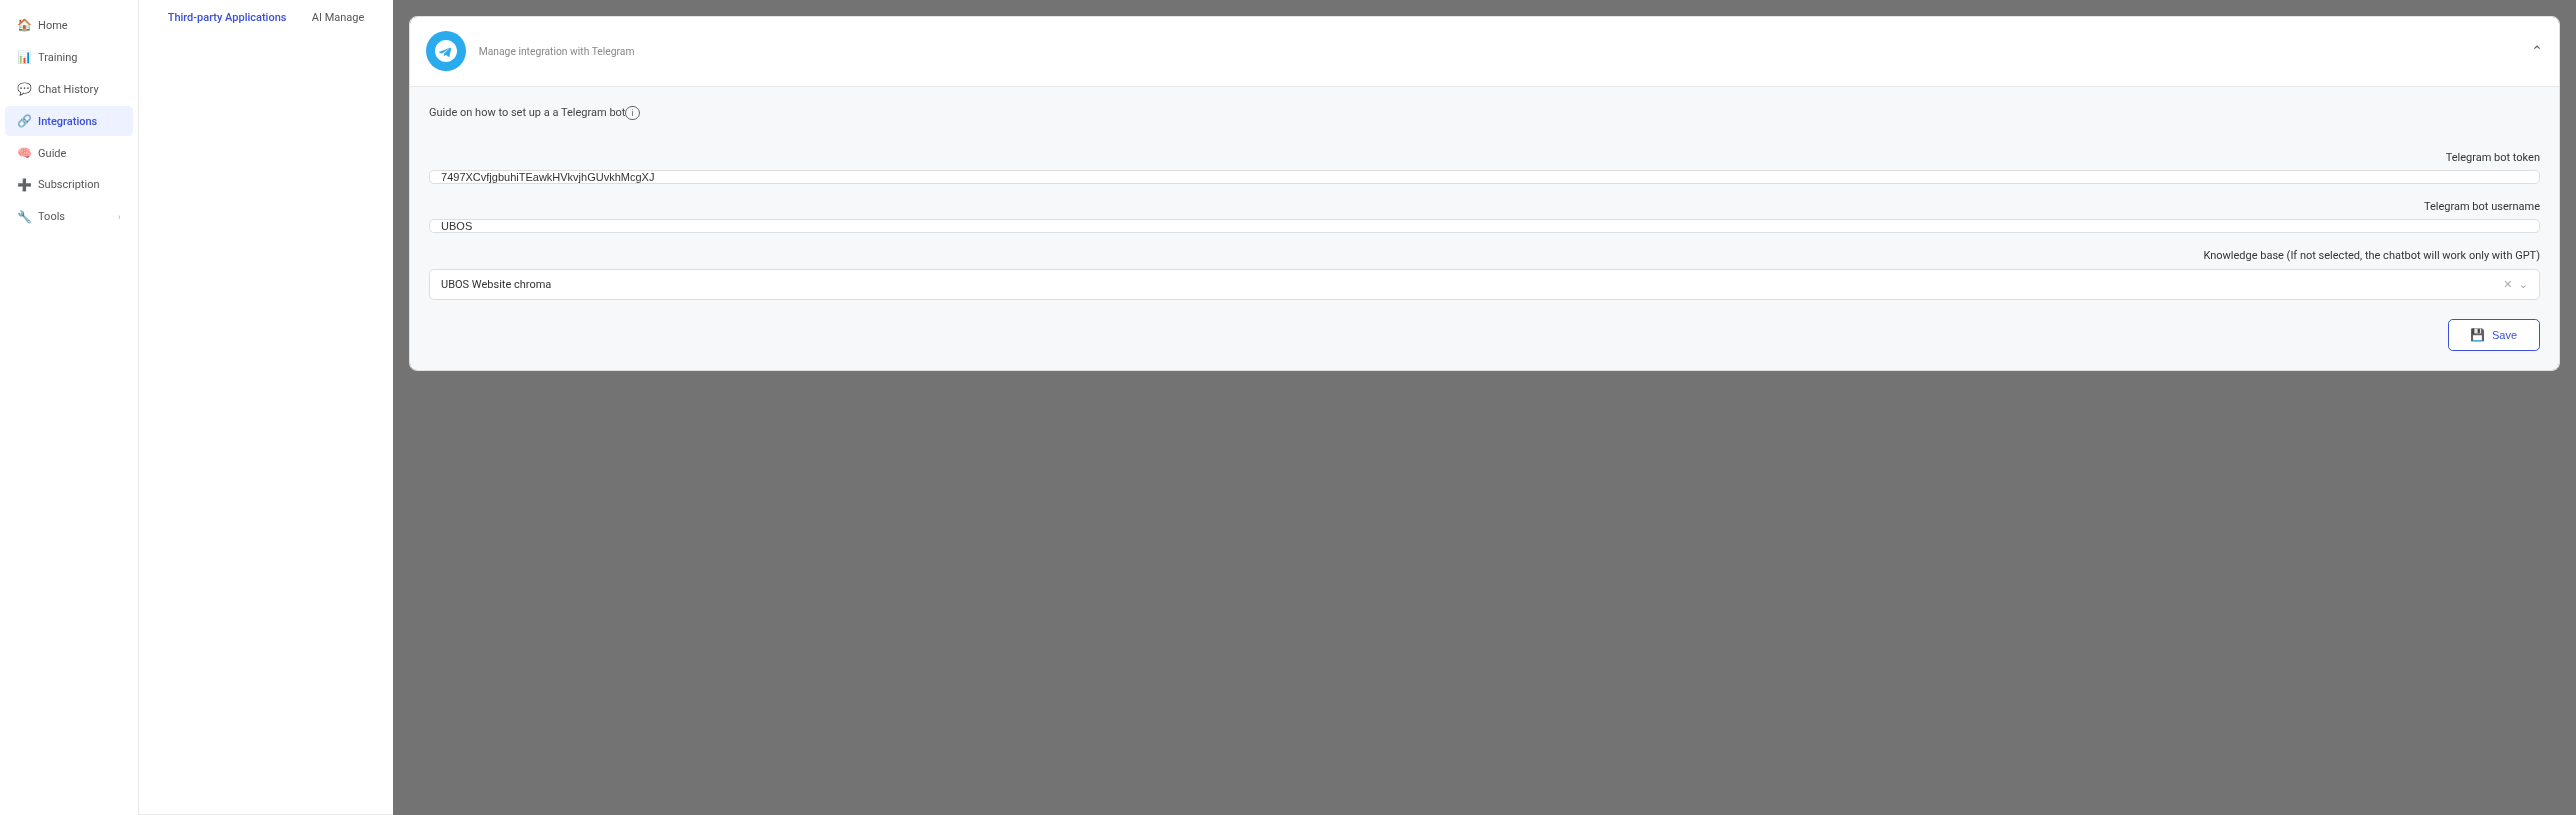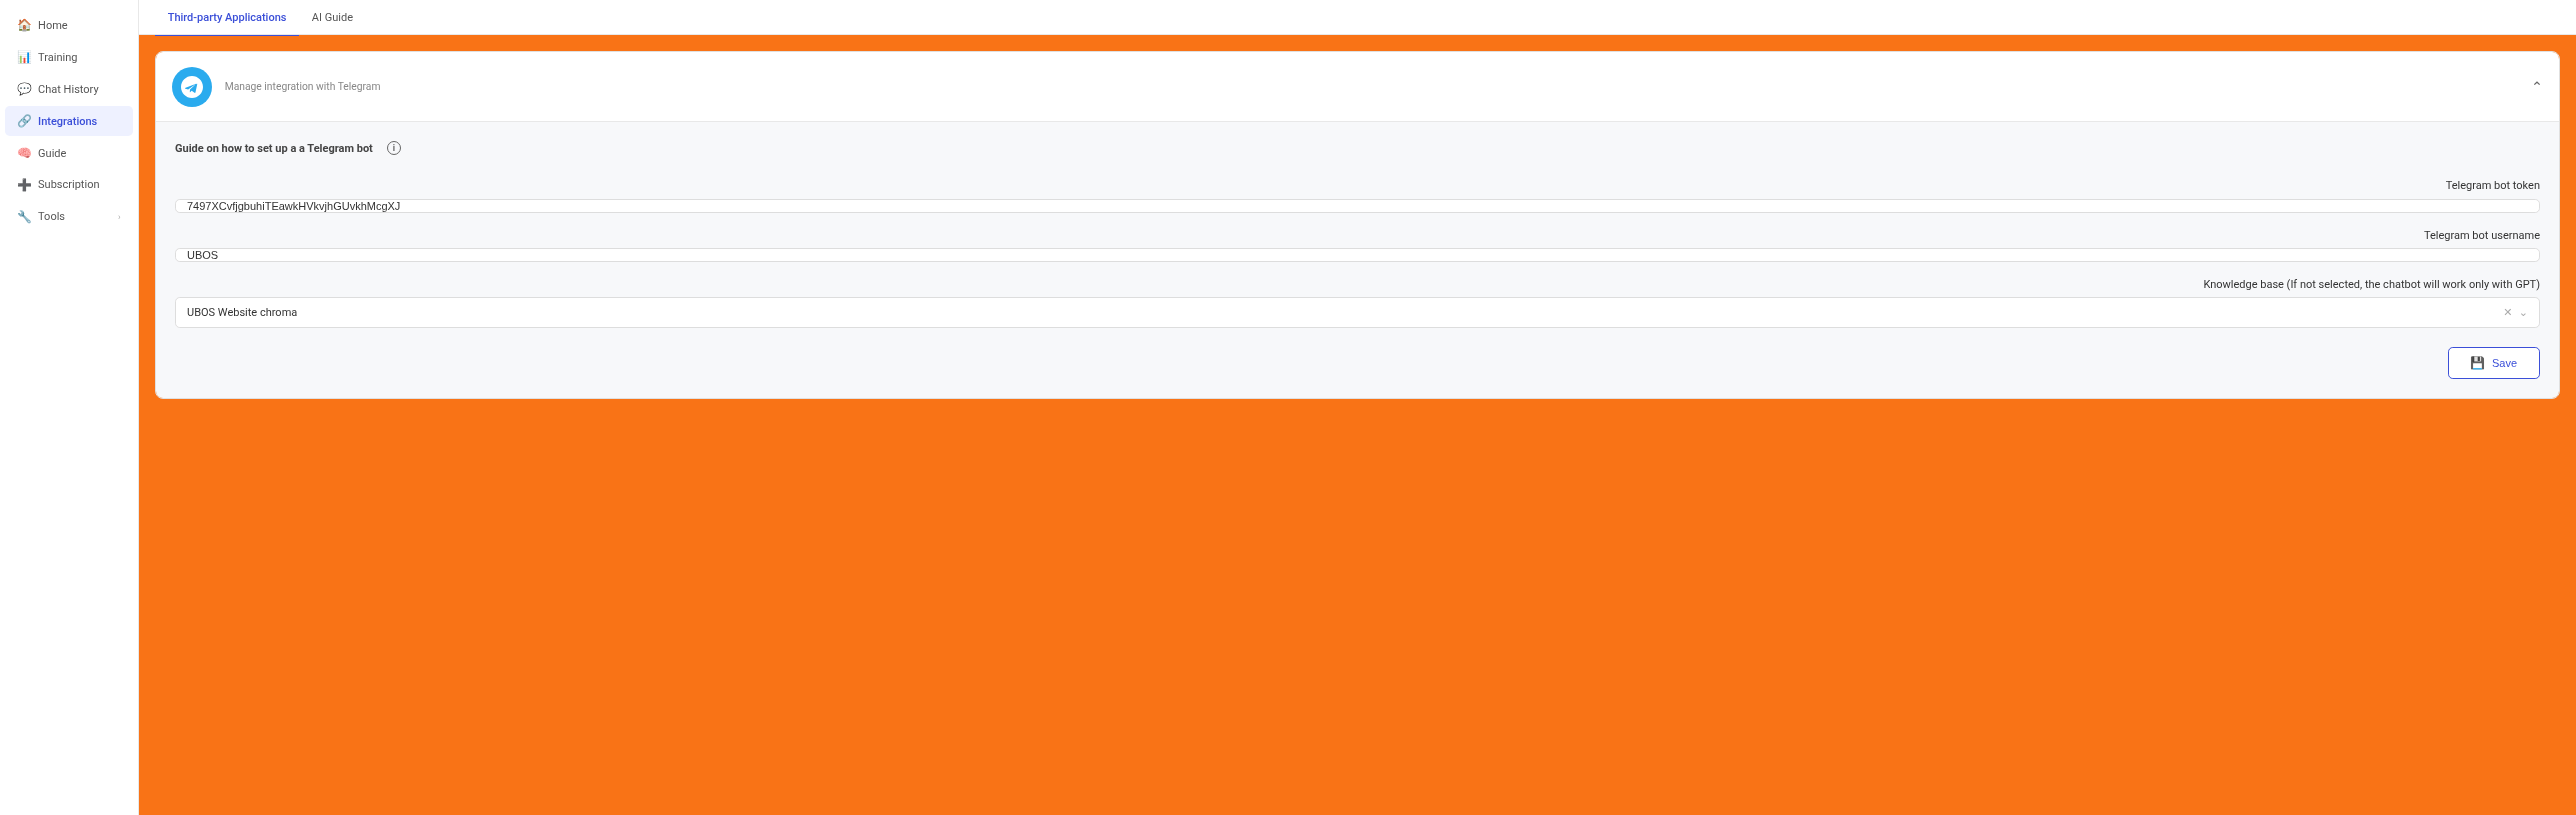--- a/index.html
+++ b/index.html
@@ -54,22 +54,22 @@
     .sidebar-item .chevron {
       margin-left: auto;
       font-size: 8.7px;
       color: #aaa;
     }
 
     
     .main {
       flex: 1;
       display: flex;
-      flex-direction: column;
-      background: #f97316;
+      flex-direction: row;
+      background: #737373;
       overflow-y: auto;
     }
 
     
     .tabs {
       display: flex;
       gap: 0;
       border-bottom: 1.6px solid #e8e8e8;
       padding: 0 16px;
       background: #fff;
@@ -146,25 +146,24 @@
     
     .telegram-body {
       background: #f7f8fa;
       padding: 19px 19px 19px 19px;
       border-top: 0.8px solid #e8e8e8;
     }
 
     .guide-text {
       font-size: 11px;
       color: #444;
-      margin-bottom: 24px;
-      display: flex;
-      align-items: center;
-      gap: 14px;
-      font-weight: bold;
+      margin-bottom: 31px;
+      display: flex;
+      align-items: center;
+      gap: 0;
     }
     .info-icon {
       width: 14.3px;
       height: 14.3px;
       border: 1.2px solid #666;
       border-radius: 50%;
       display: inline-flex;
       align-items: center;
       justify-content: center;
       font-size: 8.7px;
@@ -280,21 +279,21 @@
       <span class="sidebar-icon">🔧</span>
       <span class="sidebar-label">Tools</span>
       <span class="chevron">›</span>
     </div>
   </nav>
 
 <div class="main">
 
   <div class="tabs">
   <div class="tab active">Third-party Applications</div>
-      <div class="tab">AI Guide</div>
+      <div class="tab">AI Manage</div>
     </div>
 
   <div class="content">
     <div class="telegram-card">
       <div class="telegram-header">
         <div class="telegram-logo">
 
           <svg viewBox="0 0 240 240">
             <path d="M120 0C53.73 0 0 53.73 0 120s53.73 120 120 120 120-53.73 120-120S186.27 0 120 0zm58.61 81.77l-20.45 96.4c-1.5 6.68-5.43 8.32-11 5.19l-30.42-22.41-14.68 14.13c-1.62 1.62-2.98 2.98-6.11 2.98l2.17-30.87 56.19-50.77c2.44-2.17-.53-3.38-3.79-1.21L77.79 147.1 48.34 137.9c-6.55-2.04-6.68-6.55 1.36-9.7l114.63-44.2c5.46-1.97 10.23 1.34 8.28 9.77z"></path>
           </svg>

